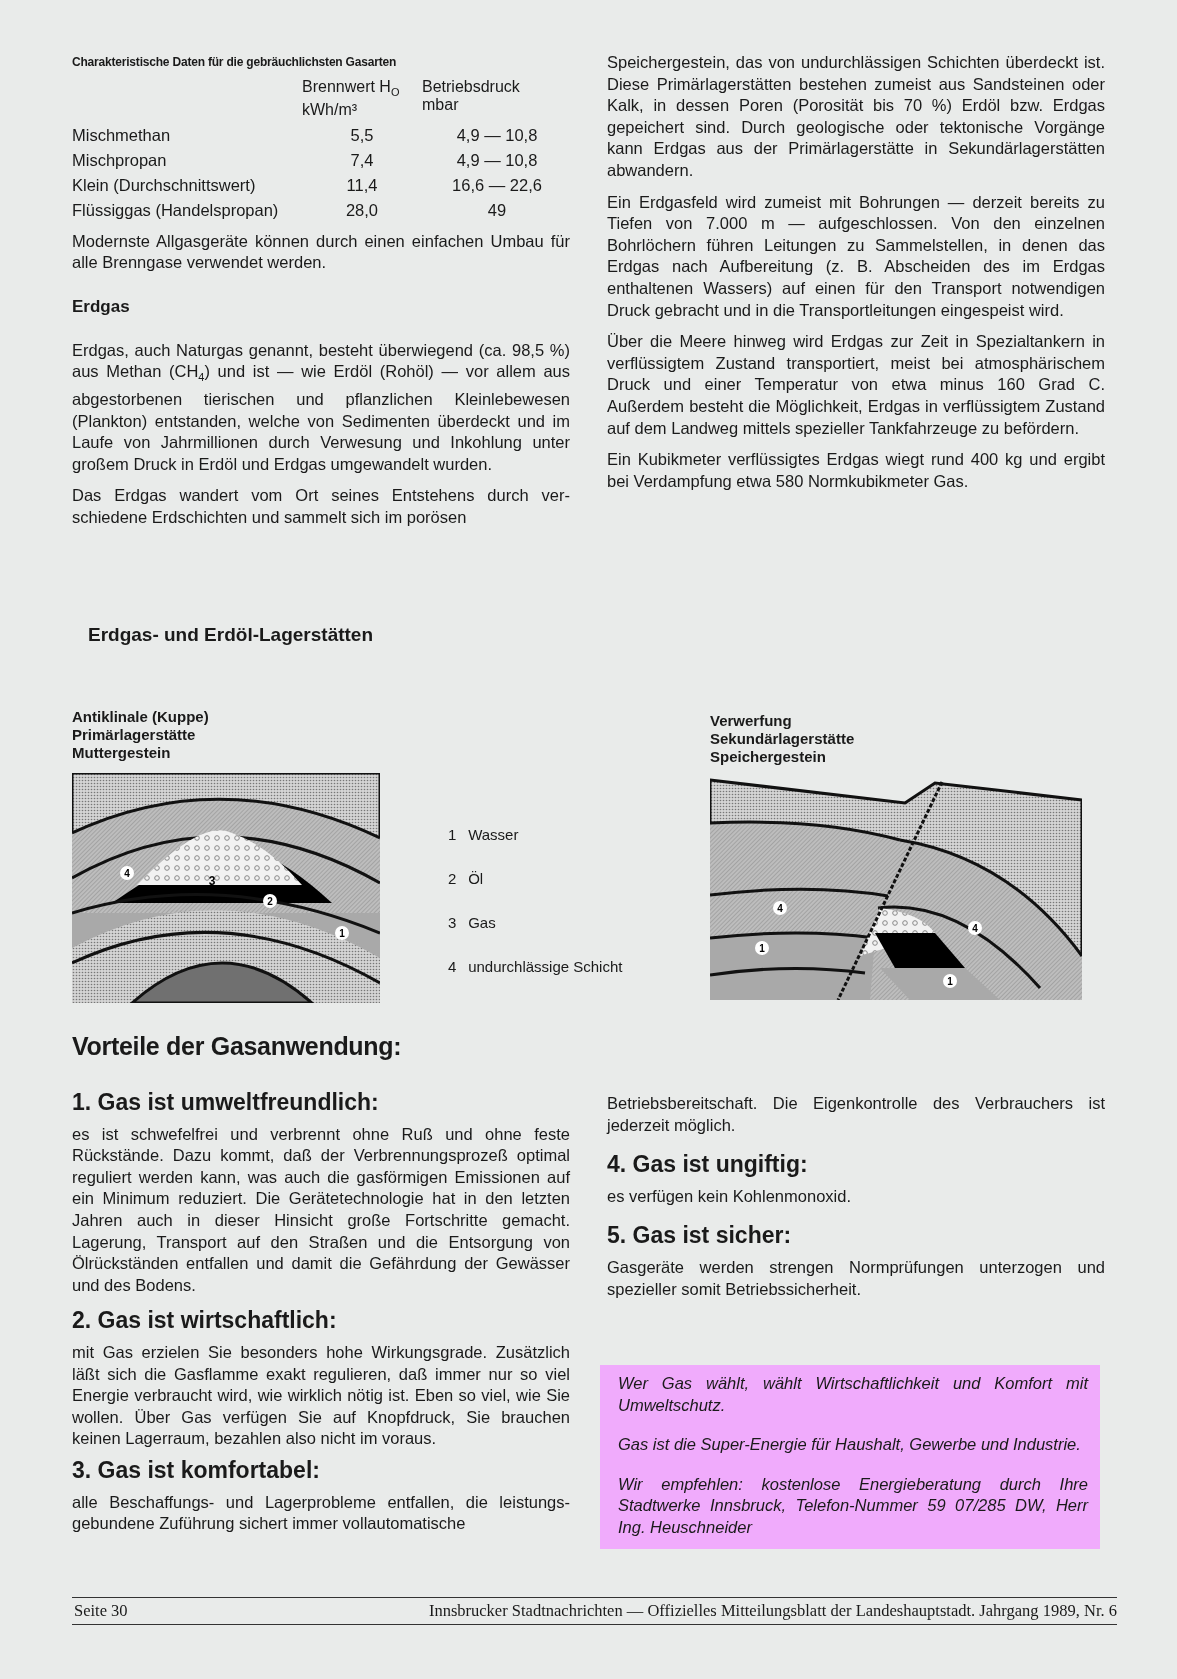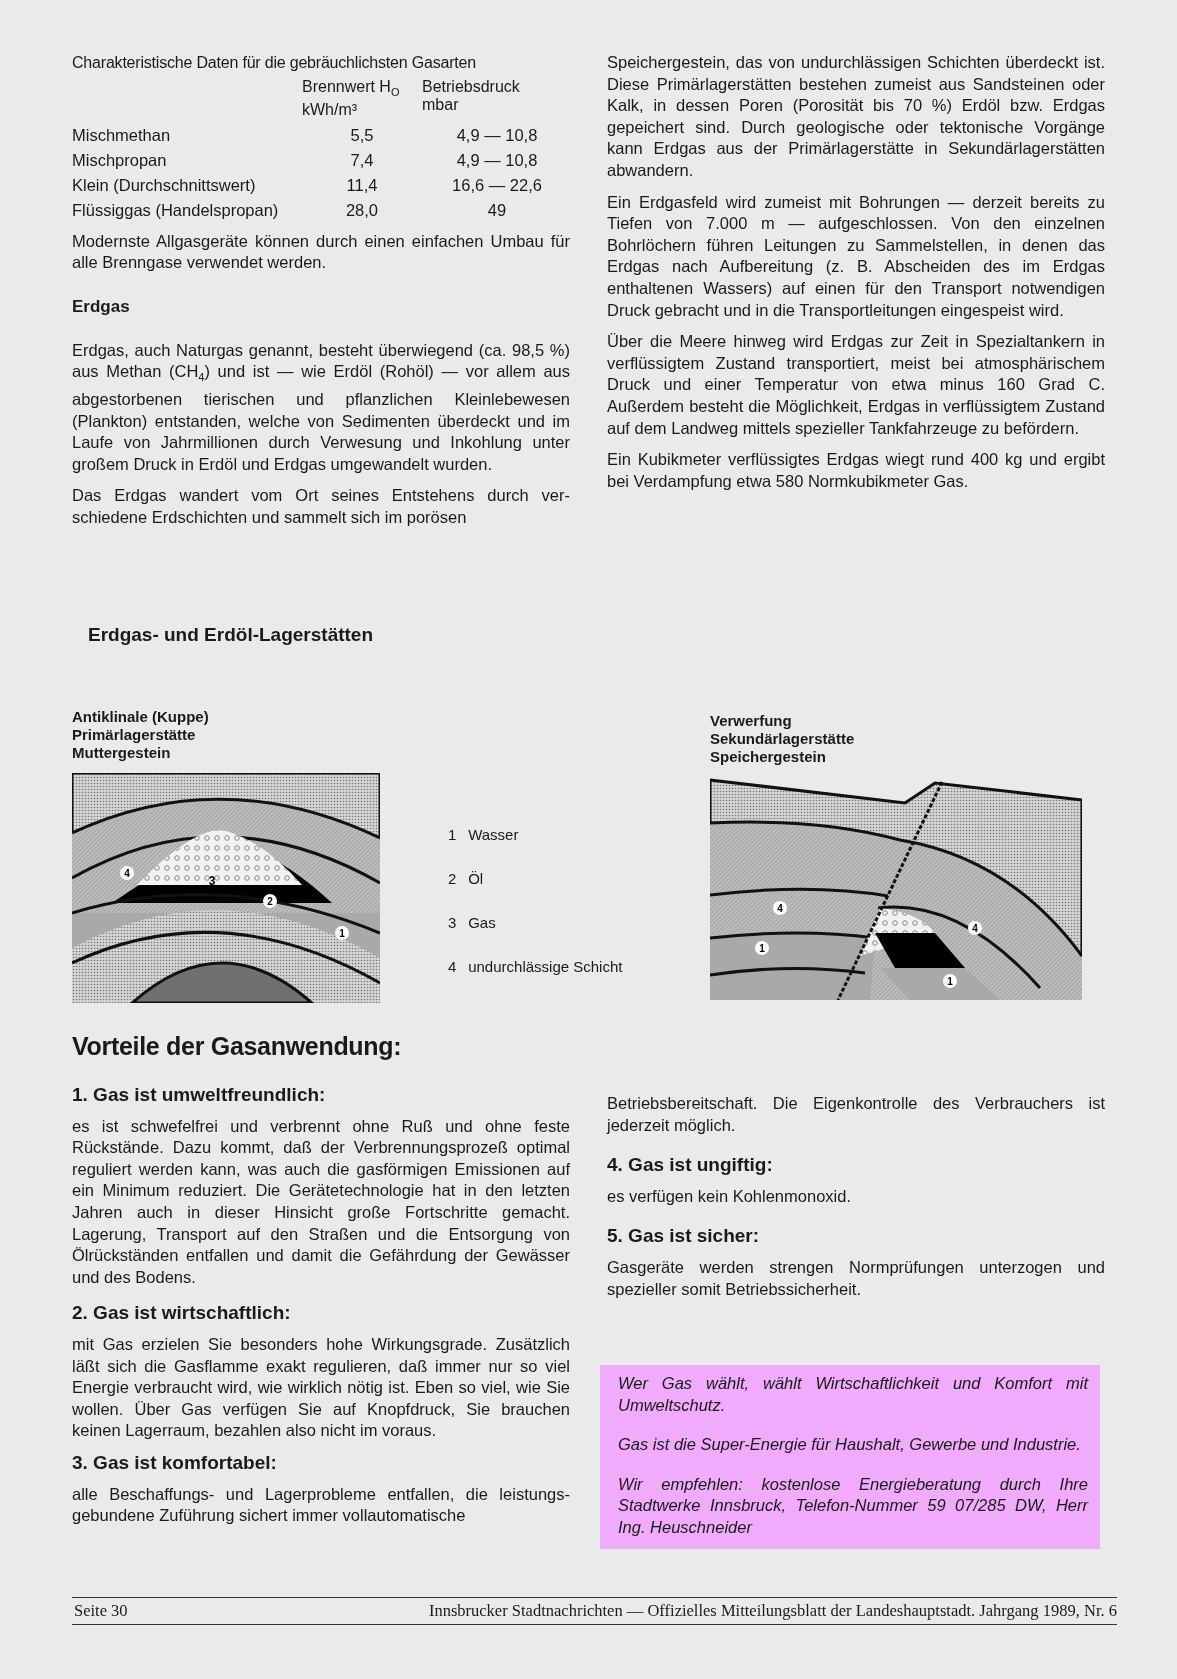--- a/index.html
+++ b/index.html
@@ -6,33 +6,33 @@
   body {
     width: 1177px; height: 1679px; background: #e9ebea;
     font-family: "Liberation Sans", sans-serif; color: #1a1a1a;
     position: relative; overflow: hidden;
   }
   .page { position: absolute; left: 0; top: 0; width: 1177px; height: 1679px; }
   .col { position: absolute; width: 498px; font-size: 16.5px; line-height: 21.6px; }
   .col-left { left: 72px; }
   .col-right { left: 607px; }
   p { margin: 0 0 10px 0; text-align: justify; hyphens: manual; }
-  .h-table { font-weight: normal; font-size: 16px; margin: 0 0 4px 0; letter-spacing: -0.2px; }
+  .h-table { font-weight: bold; font-size: 12px; margin: 0 0 4px 0; letter-spacing: -0.2px; }
   table.gas { border-collapse: collapse; width: 500px; font-size: 16.5px; }
   table.gas td { padding: 0; height: 25px; vertical-align: top; }
   table.gas th { font-weight: normal; text-align: left; vertical-align: top; padding: 0 0 6px 0; font-size: 16px; line-height: 18px; }
   .num { text-align: center; }
   .h-sub { font-weight: bold; font-size: 17px; margin: 22px 0 22px 0; }
   .diagram-title { position: absolute; left: 72px; top: 624px; font-weight: bold; font-size: 19px; margin-left: 16px; }
   .diag-label { position: absolute; font-weight: bold; font-size: 15px; line-height: 18px; }
   .legend { position: absolute; left: 448px; top: 826px; font-size: 15px; }
   .legend div { height: 44px; }
   .legend .n { display: inline-block; width: 16px; }
   .vorteile-title { position: absolute; left: 72px; top: 1032px; font-weight: bold; font-size: 25px; letter-spacing: -0.3px; }
-  .adv-h { font-weight: bold; font-size: 19px; margin: 0 0 10px 0; }
+  .adv-h { font-weight: bold; font-size: 23px; margin: 8px 0 10px 0; }
   .callout { position: absolute; left: 600px; top: 1365px; width: 500px; background: #f0abfc; padding: 8px 12px 10px 18px; box-sizing: border-box; font-style: italic; font-size: 16.5px; line-height: 21.6px; }
   .callout p { margin: 0 0 18px 0; }
   .callout p:last-child { margin-bottom: 0; }
   .footer { position: absolute; left: 72px; top: 1597px; width: 1045px; border-top: 1.5px solid #333; border-bottom: 1.5px solid #333; height: 26px; font-family: "Liberation Serif", serif; font-size: 16.5px; line-height: 26px; }
   .footer .page-no { position: absolute; left: 2px; }
   .footer .pub { position: absolute; right: 0; }
   svg { position: absolute; }
 </style>
 </head>
 <body>

